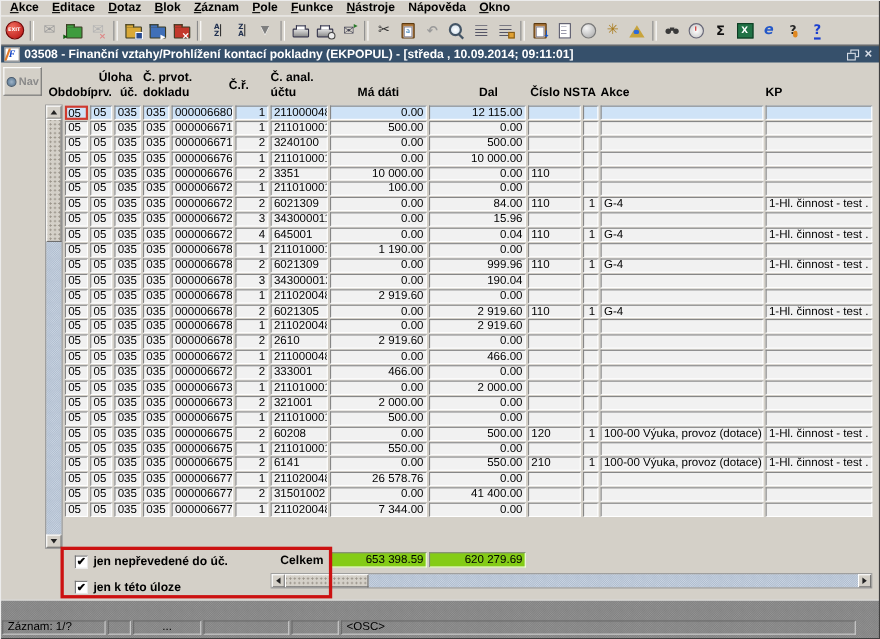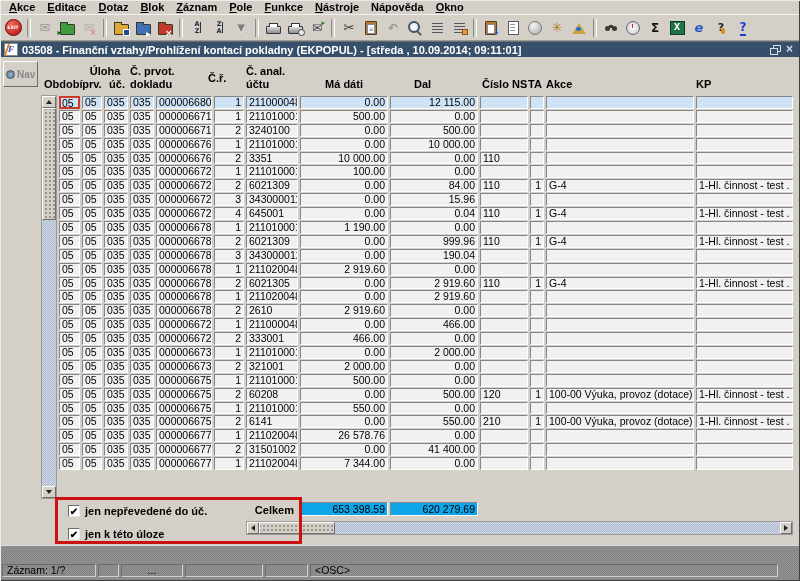--- a/index.html
+++ b/index.html
@@ -104,21 +104,21 @@
   .h-obdobi{left:44px;top:21px;width:36px;text-align:right}
   .h-uloha{left:82px;top:8px;width:46px;text-align:center}
   .h-prv{left:82px;top:21px;width:20px;text-align:center}
   .h-uc{left:105px;top:21px;width:24px;text-align:center}
   .h-prvot1{left:130px;top:8px}
   .h-prvot2{left:130px;top:21px}
   .h-cr{left:208px;top:15px;width:36px;text-align:left}
   .h-anal1{left:246px;top:8px}
   .h-anal2{left:246px;top:21px}
   .h-madati{left:300px;top:21px;width:88px;text-align:center}
-  .h-dal{left:414px;top:21px;width:88px;text-align:left}
+  .h-dal{left:400px;top:21px;width:88px;text-align:center}
   .h-ns{left:482px;top:21px}
   .h-ta{left:528px;top:21px}
   .h-akce{left:546px;top:21px}
   .h-kp{left:696px;top:21px}
 
   
   .tbody{position:absolute;left:59px;top:39px;width:734px}
   .trow{display:flex;gap:2px;height:12.9px;margin-bottom:1px}
   .cell{box-sizing:border-box;flex:none;height:12.9px;background:#f1f1f1;border:1px solid;border-color:#868686 #fff #fff #868686;
     font-size:10.5px;line-height:10.5px;padding:0 2px;white-space:nowrap;overflow:hidden}
@@ -141,21 +141,21 @@
   .vthumb{position:absolute;left:0;top:12px;width:14px;height:112px;background:#d4d0c8;
     border:1px solid;border-color:#fff #6e6e6e #6e6e6e #fff;box-sizing:border-box;
     background-image:radial-gradient(#9a948a 28%,transparent 30%);background-size:4px 4px;background-position:1px 2px}
   .arr-up{width:0;height:0;border-left:3px solid transparent;border-right:3px solid transparent;border-bottom:4px solid #222}
   .arr-down{width:0;height:0;border-left:3px solid transparent;border-right:3px solid transparent;border-top:4px solid #222}
   .arr-left{width:0;height:0;border-top:3px solid transparent;border-bottom:3px solid transparent;border-right:4px solid #222}
   .arr-right{width:0;height:0;border-top:3px solid transparent;border-bottom:3px solid transparent;border-left:4px solid #222}
 
   
   .tot-label{position:absolute;left:200px;top:447px;width:94px;text-align:right;font-size:11px;font-weight:bold}
-  .tot-f{position:absolute;top:445px;height:14px;box-sizing:border-box;background:#0ea5e9;
+  .tot-f{position:absolute;top:445px;height:14px;box-sizing:border-box;background:#84cc16;
     border:1px solid;border-color:#868686 #fff #fff #868686;font-size:10.5px;line-height:12px;padding:0 2px}
   .tot1{left:300px;width:88px}
   .tot2{left:390px;width:88px}
 
   
   .hscroll{position:absolute;left:246px;top:464px;width:547px;height:14px;
     background-image:linear-gradient(45deg,#cdd6e4 25%,transparent 25%,transparent 75%,#cdd6e4 75%),
       linear-gradient(45deg,#cdd6e4 25%,#b0becf 25%,#b0becf 75%,#cdd6e4 75%);
     background-size:2px 2px;background-position:0 0,1px 1px;border:1px solid #9a9a9a;box-sizing:border-box}
   .h-left{left:0;top:0;width:12px;height:12px}

